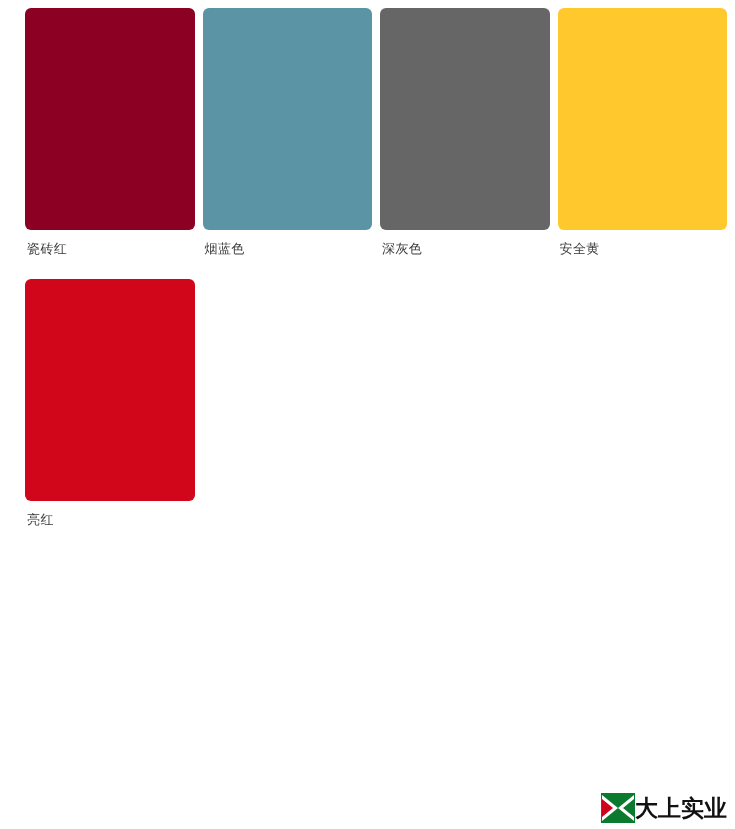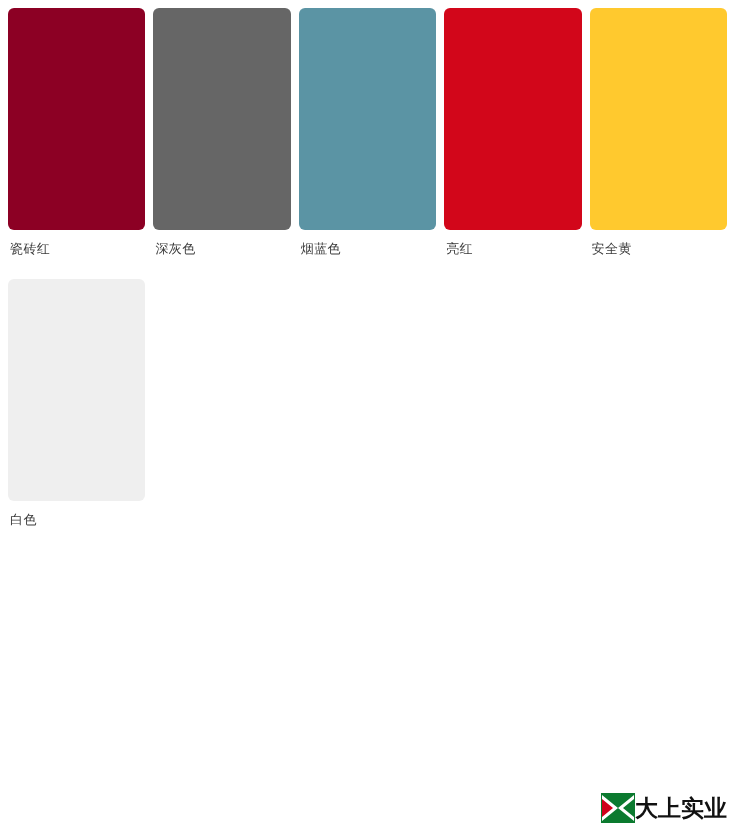--- a/index.html
+++ b/index.html
@@ -11,24 +11,24 @@
     width: 735px;
     height: 829px;
     font-family: "DejaVu Sans", "Liberation Sans", sans-serif;
     -webkit-font-smoothing: antialiased;
     overflow: hidden;
     position: relative;
   }
 
   .palette {
     display: grid;
-    grid-template-columns: repeat(5, 1fr);
+    grid-template-columns: repeat(4, 1fr);
     column-gap: 28px;
     row-gap: 12px;
-    padding: 8px 8px 0 8px;
+    padding: 8px 8px 0 25px;
     box-sizing: border-box;
     gap: 8px;
   }
 
   .swatch-cell {
     display: flex;
     flex-direction: column;
   }
 
   .swatch-chip {
@@ -77,45 +77,41 @@
 <body>
 
 <div class="palette">
 
   <div class="swatch-cell">
     <div class="swatch-chip" style="background-color: rgb(140, 0, 36);"></div>
     <div class="swatch-label">瓷砖红</div>
   </div>
 
   <div class="swatch-cell">
+    <div class="swatch-chip" style="background-color: rgb(91, 148, 164);"></div>
+    <div class="swatch-label">烟蓝色</div>
+  </div>
+
+  <div class="swatch-cell">
     <div class="swatch-chip" style="background-color: rgb(102, 102, 102);"></div>
     <div class="swatch-label">深灰色</div>
   </div>
 
-  <div class="swatch-cell">
-    <div class="swatch-chip" style="background-color: rgb(91, 148, 164);"></div>
-    <div class="swatch-label">烟蓝色</div>
-  </div>
 
-
-
-  <div class="swatch-cell">
-    <div class="swatch-chip" style="background-color: rgb(210, 6, 26);"></div>
-    <div class="swatch-label">亮红</div>
-  </div>
 
   <div class="swatch-cell">
     <div class="swatch-chip" style="background-color: rgb(255, 201, 46);"></div>
     <div class="swatch-label">安全黄</div>
   </div>
 
   <div class="swatch-cell">
-    <div class="swatch-chip" style="background-color: rgb(239, 239, 239);"></div>
-    <div class="swatch-label">白色</div>
+    <div class="swatch-chip" style="background-color: rgb(210, 6, 26);"></div>
+    <div class="swatch-label">亮红</div>
   </div>
+
 
 
 </div>
 
 <div class="brand-logo">
   <svg class="brand-mark" viewBox="0 0 34 30">
     <rect x="0" y="0" width="34" height="30" fill="#0B7A2F"></rect>
     <polygon points="1,4 14,15 1,26" fill="#D0021B"></polygon>
     <polygon points="1,2 17,15 1,28 1,24 12,15 1,6" fill="#ffffff"></polygon>
     <polygon points="33,2 17,15 33,28 33,24 22,15 33,6" fill="#ffffff"></polygon>

